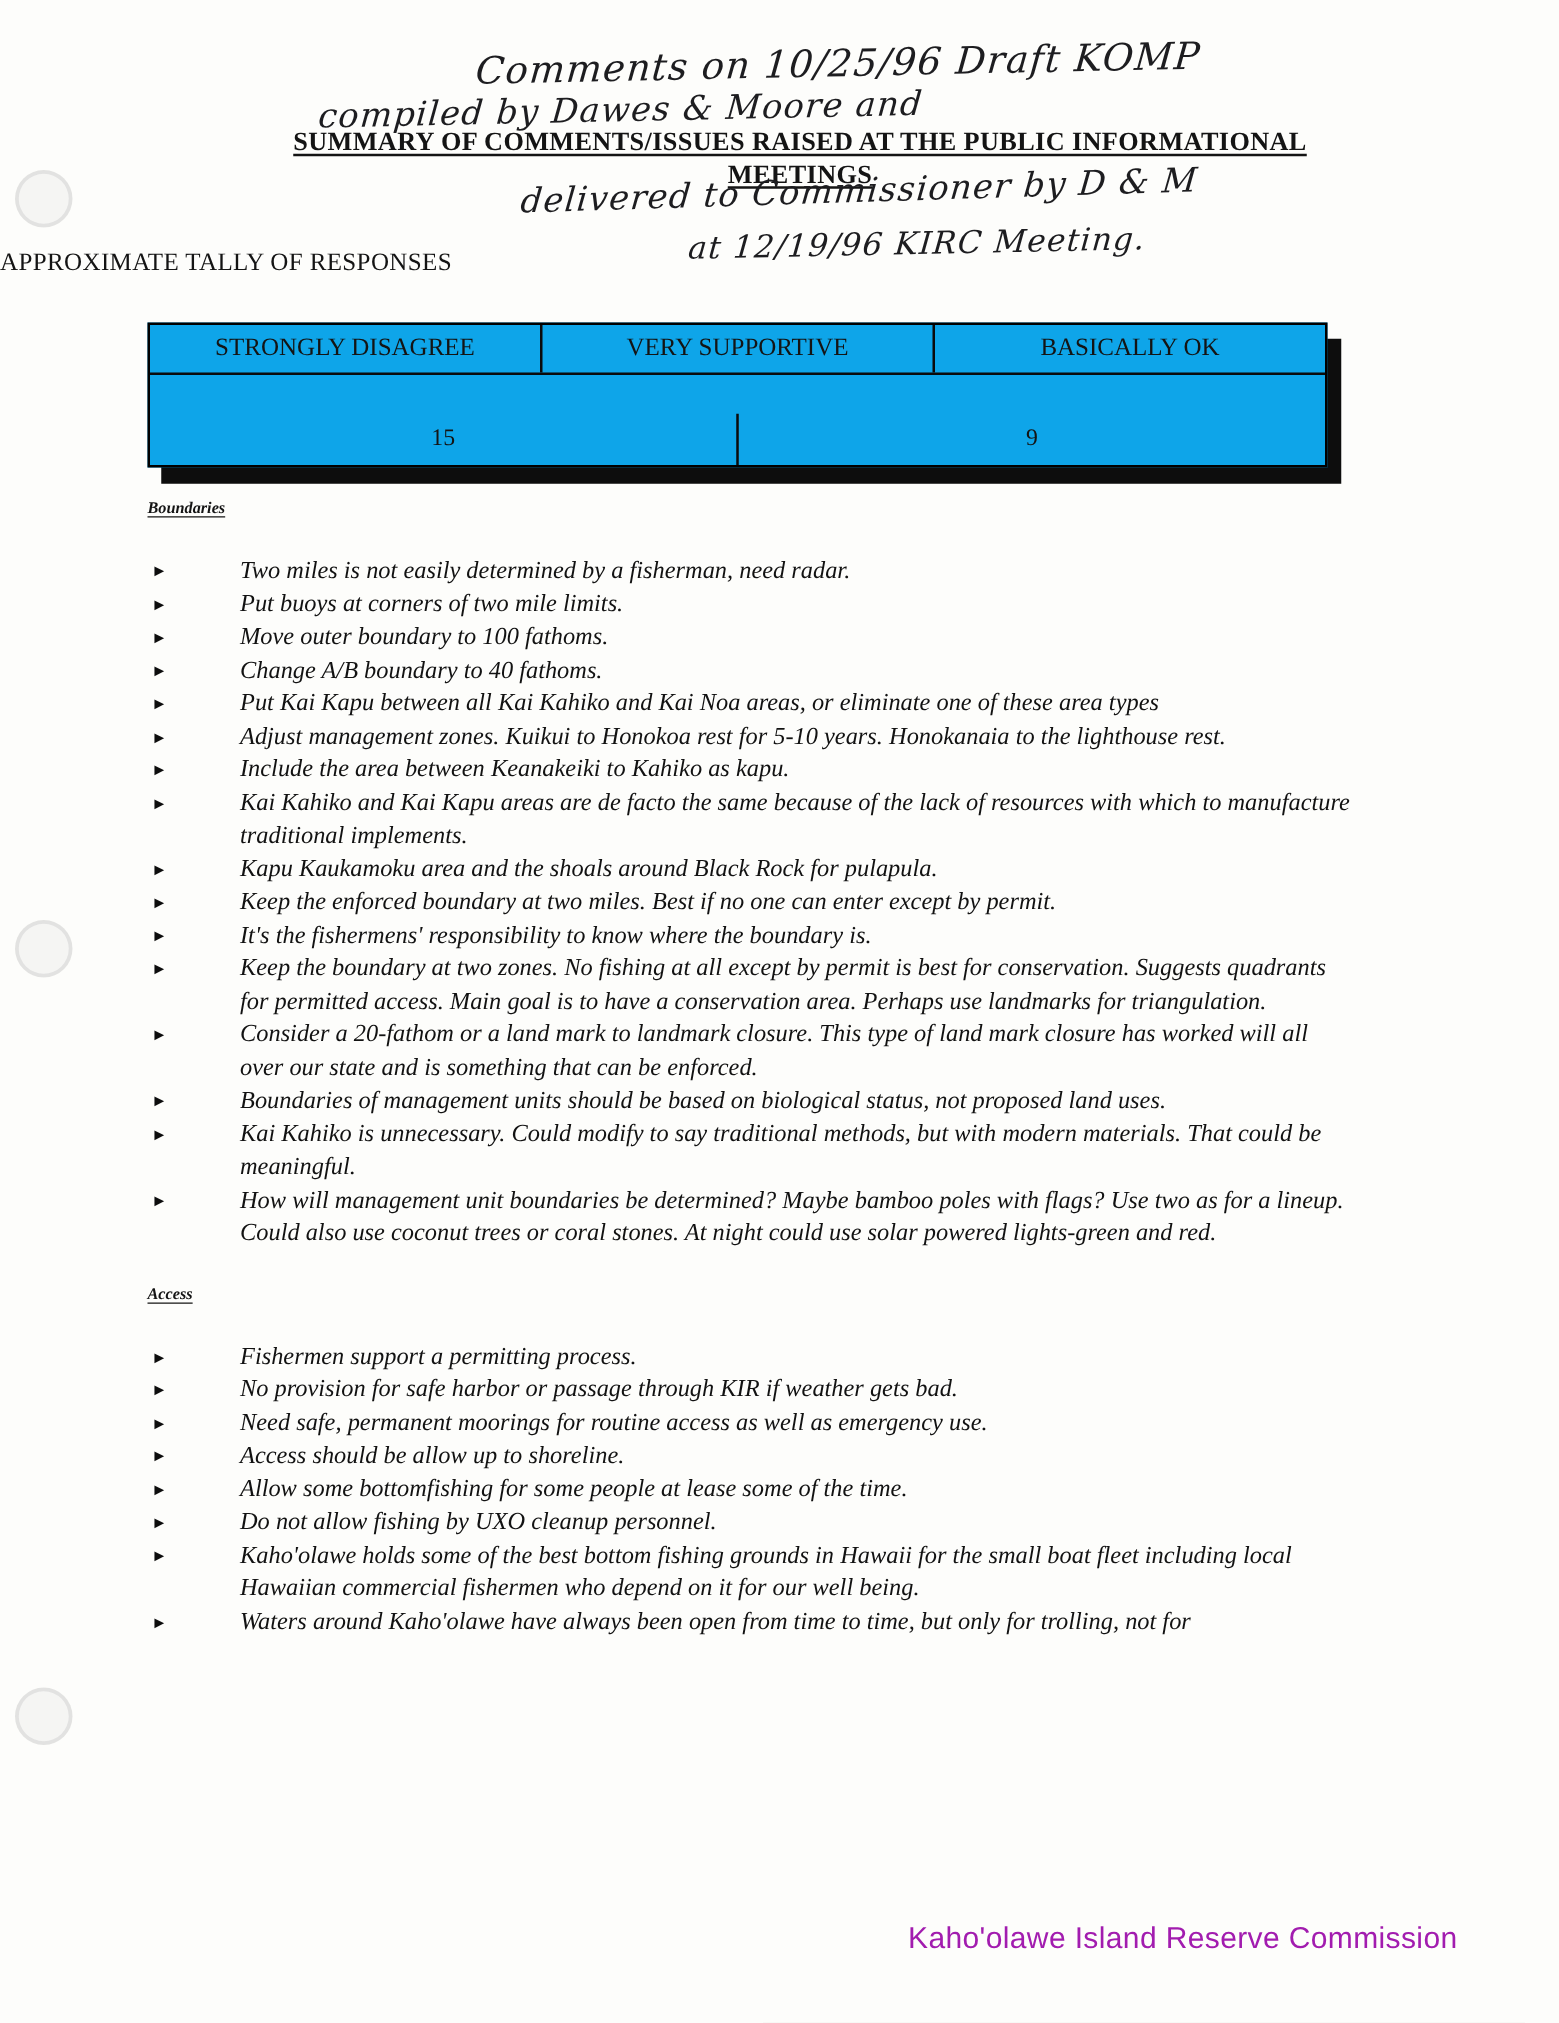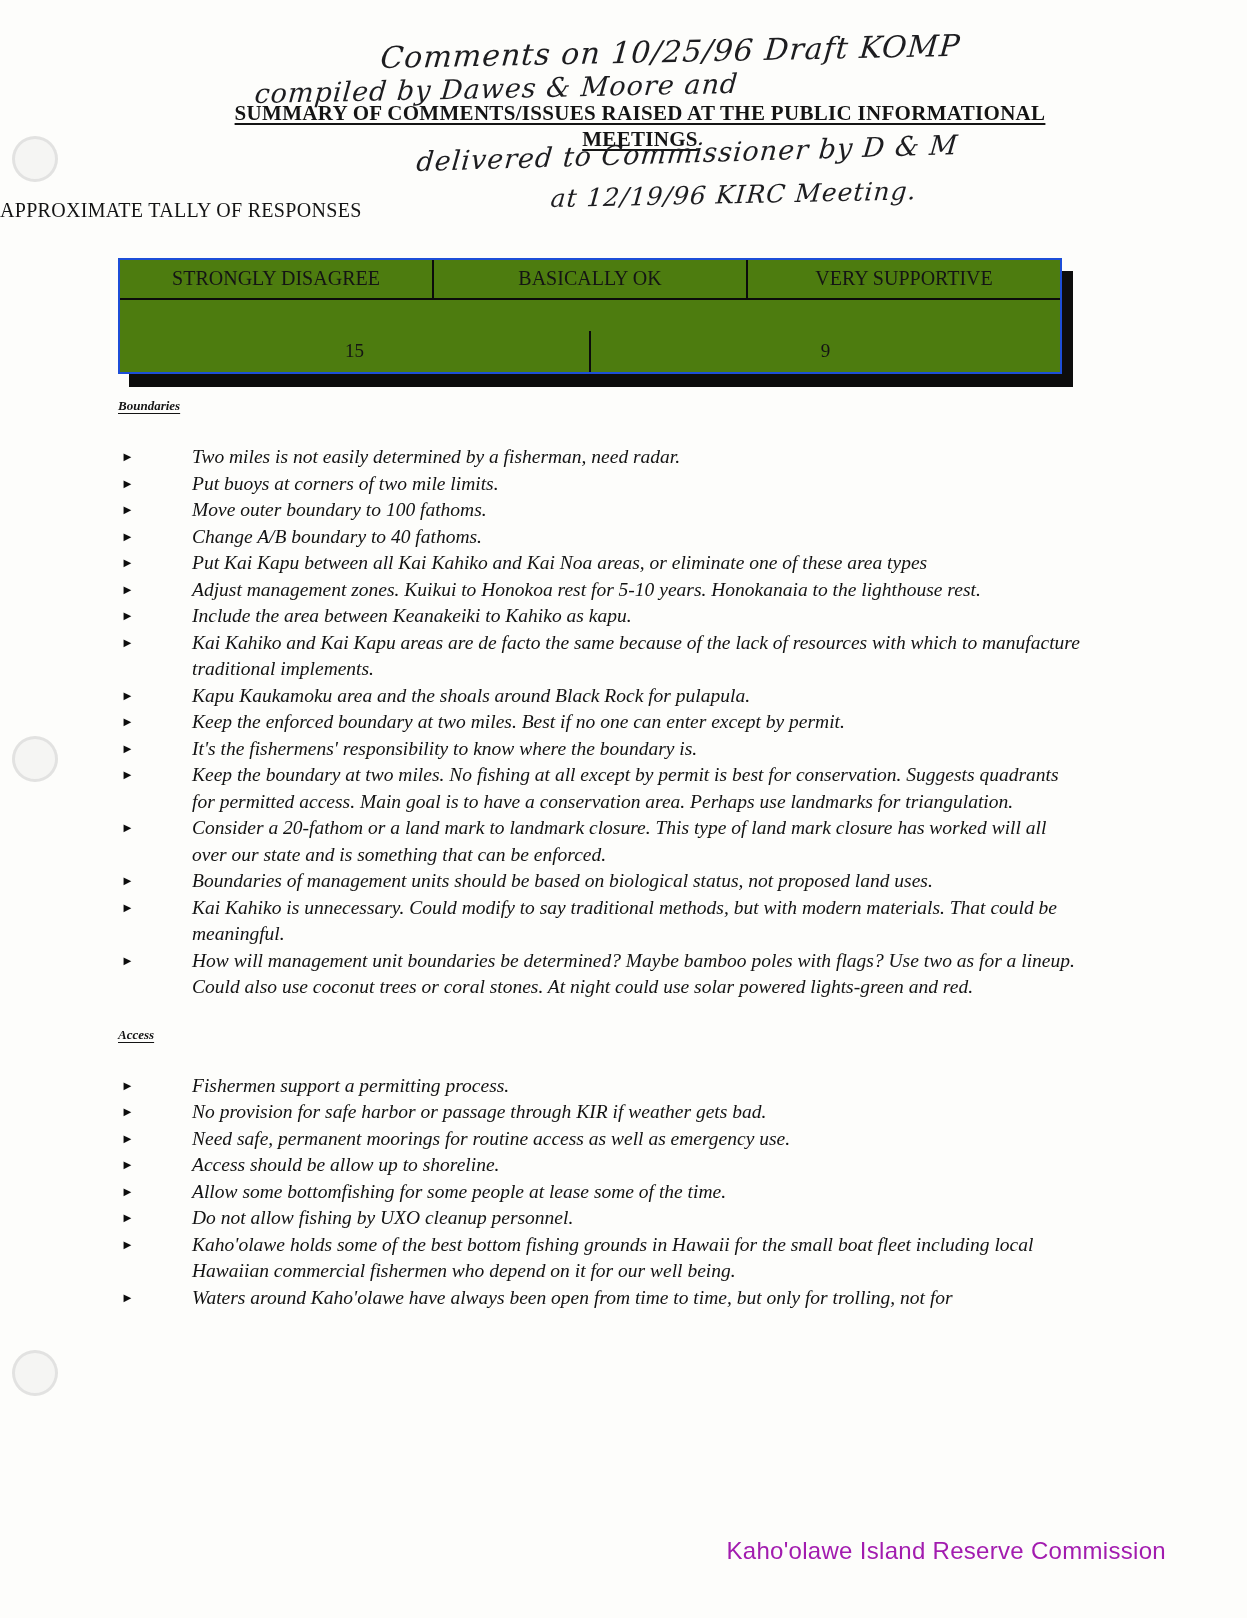--- a/index.html
+++ b/index.html
@@ -55,22 +55,22 @@
   .tally-heading {
     position:absolute; left:0; width:100%;
     top:199px;
     font-size:20px;
     letter-spacing:0.3px;
   }
   
   .tally {
     position:absolute; left:118px; top:258px;
     width:944px;
-    background:#4d7c0f;
-    border:2px solid #1d4ed8;
+    background:#0ea5e9;
+    border:2px solid #000000;
     box-shadow:11px 13px 0 #0d0d0d;
   }
   .tally-row { display:flex; }
   .tally-cell {
     flex:1;
     text-align:center;
     font-size:20px;
     padding:7px 0 8px 0;
     border-left:2px solid #0b0b0b;
   }
@@ -131,22 +131,22 @@
     <div class="title-line t1">SUMMARY OF COMMENTS/ISSUES RAISED AT THE PUBLIC INFORMATIONAL</div>
     <div class="title-line t2">MEETINGS</div>
     <span class="hw hw3">delivered  to  Commissioner  by  D &amp; M</span>
     <span class="hw hw4">at  12/19/96  KIRC  Meeting.</span>
     <div class="tally-heading">APPROXIMATE TALLY OF RESPONSES</div>
   </div>
 
   <div class="tally">
     <div class="tally-row headers">
       <div class="tally-cell">STRONGLY DISAGREE</div>
+      <div class="tally-cell">VERY SUPPORTIVE</div>
       <div class="tally-cell">BASICALLY OK</div>
-      <div class="tally-cell">VERY SUPPORTIVE</div>
     </div>
     <div class="tally-row values">
       <div class="tally-cell">15</div>
       <div class="tally-cell">9</div>
     </div>
   </div>
 
   <div class="content" id="sections">
       <section class="topic-section">
         <h2 class="section-heading">Boundaries</h2>
@@ -155,21 +155,21 @@
           <li><span class="bullet">►</span><span>Put buoys at corners of two mile limits.</span></li>
           <li><span class="bullet">►</span><span>Move outer boundary to 100 fathoms.</span></li>
           <li><span class="bullet">►</span><span>Change A/B boundary to 40 fathoms.</span></li>
           <li><span class="bullet">►</span><span>Put Kai Kapu between all Kai Kahiko and Kai Noa areas, or eliminate one of these area types</span></li>
           <li><span class="bullet">►</span><span>Adjust management zones.  Kuikui to Honokoa rest for 5-10 years.  Honokanaia to the lighthouse rest.</span></li>
           <li><span class="bullet">►</span><span>Include the area between Keanakeiki to Kahiko as kapu.</span></li>
           <li><span class="bullet">►</span><span>Kai Kahiko and Kai Kapu areas are de facto the same because of the lack of resources with which to manufacture traditional implements.</span></li>
           <li><span class="bullet">►</span><span>Kapu Kaukamoku area and the shoals around Black Rock for pulapula.</span></li>
           <li><span class="bullet">►</span><span>Keep the enforced boundary at two miles.  Best if no one can enter except by permit.</span></li>
           <li><span class="bullet">►</span><span>It's the fishermens' responsibility to know where the boundary is.</span></li>
-          <li><span class="bullet">►</span><span>Keep the boundary at two miles.  No fishing at all except by permit is best for conservation.  Suggests quadrants for permitted access.  Main goal is to have a conservation area.  Perhaps use landmarks for triangulation.</span></li>
+          <li><span class="bullet">►</span><span>Keep the boundary at two zones.  No fishing at all except by permit is best for conservation.  Suggests quadrants for permitted access.  Main goal is to have a conservation area.  Perhaps use landmarks for triangulation.</span></li>
           <li><span class="bullet">►</span><span>Consider a 20-fathom or a land mark to landmark closure.  This type of land mark closure has worked will all over our state and is something that can be enforced.</span></li>
           <li><span class="bullet">►</span><span>Boundaries of management units should be based on biological status, not proposed land uses.</span></li>
           <li><span class="bullet">►</span><span>Kai Kahiko is unnecessary.  Could modify to say traditional methods, but with modern materials.  That could be meaningful.</span></li>
           <li><span class="bullet">►</span><span>How will management unit boundaries be determined?  Maybe bamboo poles with flags?  Use two as for a lineup.  Could also use coconut trees or coral stones.  At night could use solar powered lights-green and red.</span></li>
         </ul>
       </section>
       <section class="topic-section">
         <h2 class="section-heading">Access</h2>
         <ul class="bullet-list">
           <li><span class="bullet">►</span><span>Fishermen support a permitting process.</span></li>

